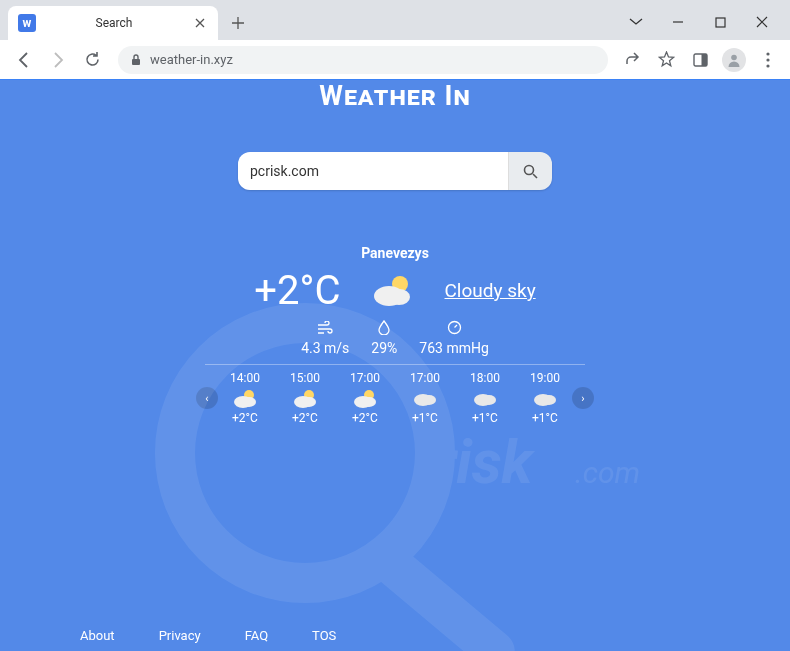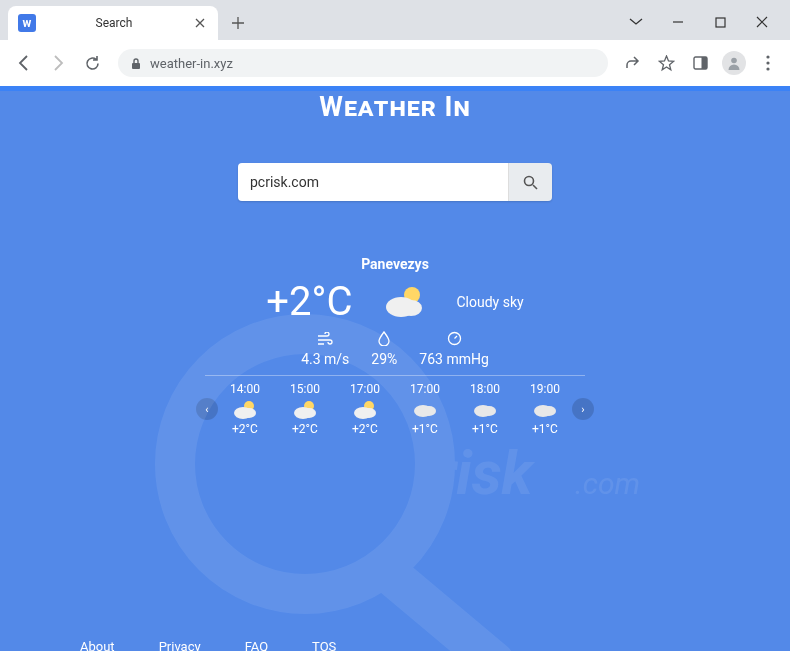--- a/index.html
+++ b/index.html
@@ -9,46 +9,46 @@
 .tab-bar { height: 40px; background: #dee1e6; display: flex; align-items: flex-end; padding-left: 8px; }
 .tab { background: #fff; height: 34px; width: 210px; border-radius: 8px 8px 0 0; display: flex; align-items: center; padding: 0 10px; gap: 8px; position: relative; }
 .favicon { width: 18px; height: 18px; background: #4179e8; border-radius: 3px; display: flex; align-items: center; justify-content: center; color: #fff; font-size: 12px; font-weight: bold; }
 .tab-title { flex: 1; font-size: 12px; color: #333; text-align: center; }
 .tab-close { width: 16px; height: 16px; display: flex; align-items: center; justify-content: center; font-size: 14px; color: #555; border-radius: 50%; cursor: pointer; }
 .new-tab { width: 28px; height: 28px; display: flex; align-items: center; justify-content: center; font-size: 18px; color: #555; margin-left: 6px; margin-bottom: 3px; cursor: pointer; }
 .win-controls { margin-left: auto; display: flex; gap: 18px; padding: 0 16px 6px 0; align-items: center; }
 .win-btn { width: 24px; height: 24px; display: flex; align-items: center; justify-content: center; color: #333; cursor: pointer; }
 
 
-.addr-bar { height: 51px; background: #fff; display: flex; align-items: center; padding: 0 10px; gap: 6px; border-bottom: 5px solid #3b82f6; }
+.addr-bar { height: 40px; background: #fff; display: flex; align-items: center; padding: 0 10px; gap: 6px; border-bottom: 1px solid #3b82f6; }
 .nav-btn { width: 28px; height: 28px; display: flex; align-items: center; justify-content: center; color: #5f6368; border-radius: 50%; cursor: pointer; }
 .nav-btn.disabled { color: #bdbdbd; }
 .url-box { flex: 1; height: 28px; background: #f1f3f4; border-radius: 14px; display: flex; align-items: center; padding: 0 12px; gap: 8px; font-size: 13px; color: #5f6368; margin: 0 6px; }
 .addr-icons { display: flex; gap: 10px; align-items: center; }
 .addr-icon { width: 24px; height: 24px; display: flex; align-items: center; justify-content: center; color: #5f6368; cursor: pointer; }
 .avatar { width: 24px; height: 24px; background: #e2e3e5; border-radius: 50%; display: flex; align-items: center; justify-content: center; }
 
 
 .page { height: 573px; background: #5389e8; position: relative; display: flex; flex-direction: column; align-items: center; color: #fff; overflow: hidden; }
 .watermark { position: absolute; inset: 0; display: flex; align-items: flex-end; justify-content: center; pointer-events: none; border-radius: 26px; }
 .watermark svg { opacity: 0.08; }
 
 .logo { font-size: 27px; font-weight: 700; letter-spacing: 1px; font-family: Georgia, serif; }
 .logo span:first-child { font-variant: small-caps; }
 
-.search-wrap { margin-top: 40px; display: flex; height: 38px; border-radius: 4px; overflow: hidden; box-shadow: 0 1px 2px rgba(0,0,0,0.15); }
+.search-wrap { margin-top: 40px; display: flex; height: 38px; border-radius: 12px; overflow: hidden; box-shadow: 0 1px 2px rgba(0,0,0,0.15); }
 .search-input { width: 270px; border: none; outline: none; padding: 0 12px; font-size: 14px; color: #333; background: #fff; }
 .search-btn { width: 44px; background: #e9ecef; border: none; border-left: 1px solid #ddd; display: flex; align-items: center; justify-content: center; cursor: pointer; color: #555; }
 
 .city { margin-top: 55px; font-size: 14px; font-weight: 700; }
 
 .weather-row { display: flex; align-items: center; gap: 28px; margin-top: 6px; }
 .temp { font-size: 40px; font-weight: 400; }
 .big-icon { width: 48px; }
-.desc { font-size: 14px; }
+.desc { font-size: 19px; text-decoration: underline; }
 
 .stats { display: flex; gap: 22px; margin-top: 6px; font-size: 14px; align-items: center; }
 .stat { display: flex; align-items: center; gap: 5px; flex-direction: column; }
 
 .hr { width: 380px; height: 1px; background: rgba(255,255,255,0.35); margin-top: 8px; }
 
 .forecast-wrap { display: flex; align-items: center; gap: 6px; margin-top: 6px; }
 .fc-nav { width: 22px; height: 22px; background: rgba(0,0,0,0.15); border-radius: 50%; display: flex; align-items: center; justify-content: center; font-size: 11px; cursor: pointer; }
 .forecast { display: flex; gap: 18px; }
 .fc-item { display: flex; flex-direction: column; align-items: center; gap: 2px; font-size: 12px; width: 42px; }

